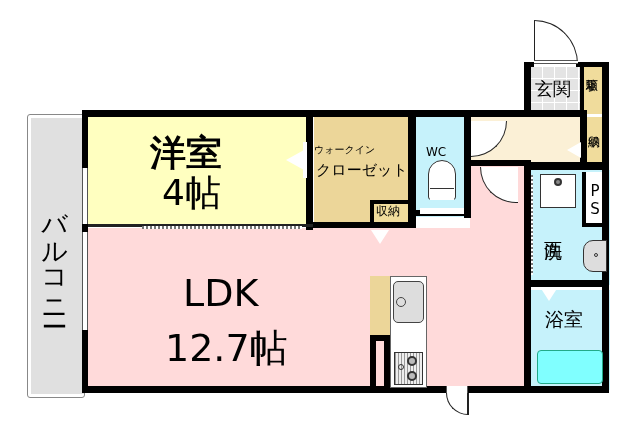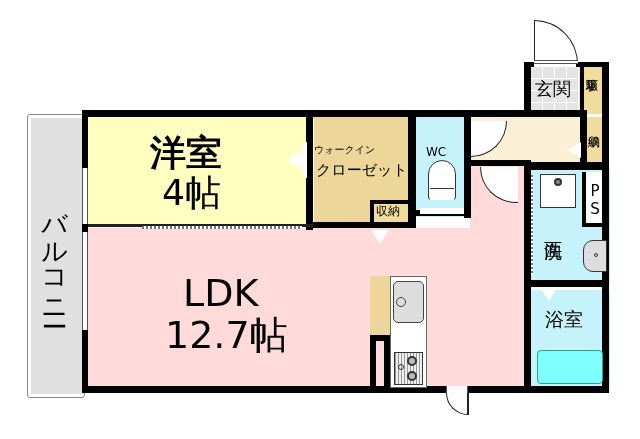--- a/index.html
+++ b/index.html
@@ -102,21 +102,21 @@
 <div class="abs" style="left:394px;top:352px;width:29px;height:33px;border:1.5px solid #333;background:repeating-linear-gradient(90deg,#999 0 1px,#eee 1px 3px);"></div>
 <div class="abs" style="left:407px;top:356px;width:10px;height:10px;border-radius:50%;border:2px solid #333;background:#bbb;"></div>
 <div class="abs" style="left:407px;top:371px;width:10px;height:10px;border-radius:50%;border:2px solid #333;background:#bbb;"></div>
 <div class="abs" style="left:398px;top:364px;width:6px;height:6px;border-radius:50%;border:1.5px solid #333;"></div>
 
 <div class="abs" style="left:531px;top:175px;width:2px;height:100px;background:repeating-linear-gradient(#777 0 2px,#fff 2px 4px);"></div>
 
 <div class="lbl" style="left:150px;top:135px;font-size:36px;font-weight:bold;">洋室</div>
 <div class="lbl" style="left:162px;top:175px;font-size:36px;">4帖</div>
 <div class="lbl" style="left:183px;top:274px;font-size:38px;">LDK</div>
-<div class="lbl" style="left:165px;top:316px;font-size:38px;">12.7帖</div>
+<div class="lbl" style="left:165px;top:329px;font-size:38px;">12.7帖</div>
 <div class="lbl" style="left:314px;top:146px;font-size:10px;font-family:Liberation Mono, monospace;">ウォークイン</div>
 <div class="lbl" style="left:316px;top:163px;font-size:15px;">クローゼット</div>
 <div class="lbl" style="left:376px;top:205px;font-size:12px;">収納</div>
 <div class="lbl" style="left:426px;top:146px;font-size:12px;">WC</div>
 <div class="lbl" style="left:535px;top:80px;font-size:18px;">玄関</div>
 <div class="lbl vtext" style="left:586px;top:70px;font-size:12px;">下駄箱</div>
 <div class="lbl vtext" style="left:588px;top:126px;font-size:12px;">収納</div>
 <div class="lbl vtext" style="left:587px;top:182px;font-size:15px;">PS</div>
 <div class="lbl vtext" style="left:544px;top:228px;font-size:18px;">洗面</div>
 <div class="lbl" style="left:545px;top:310px;font-size:19px;">浴室</div>

